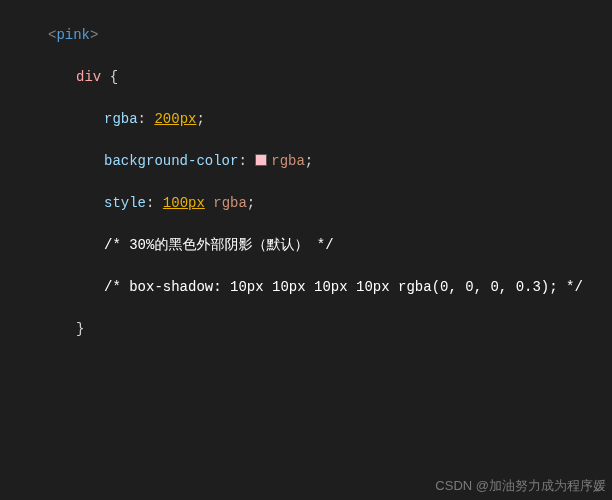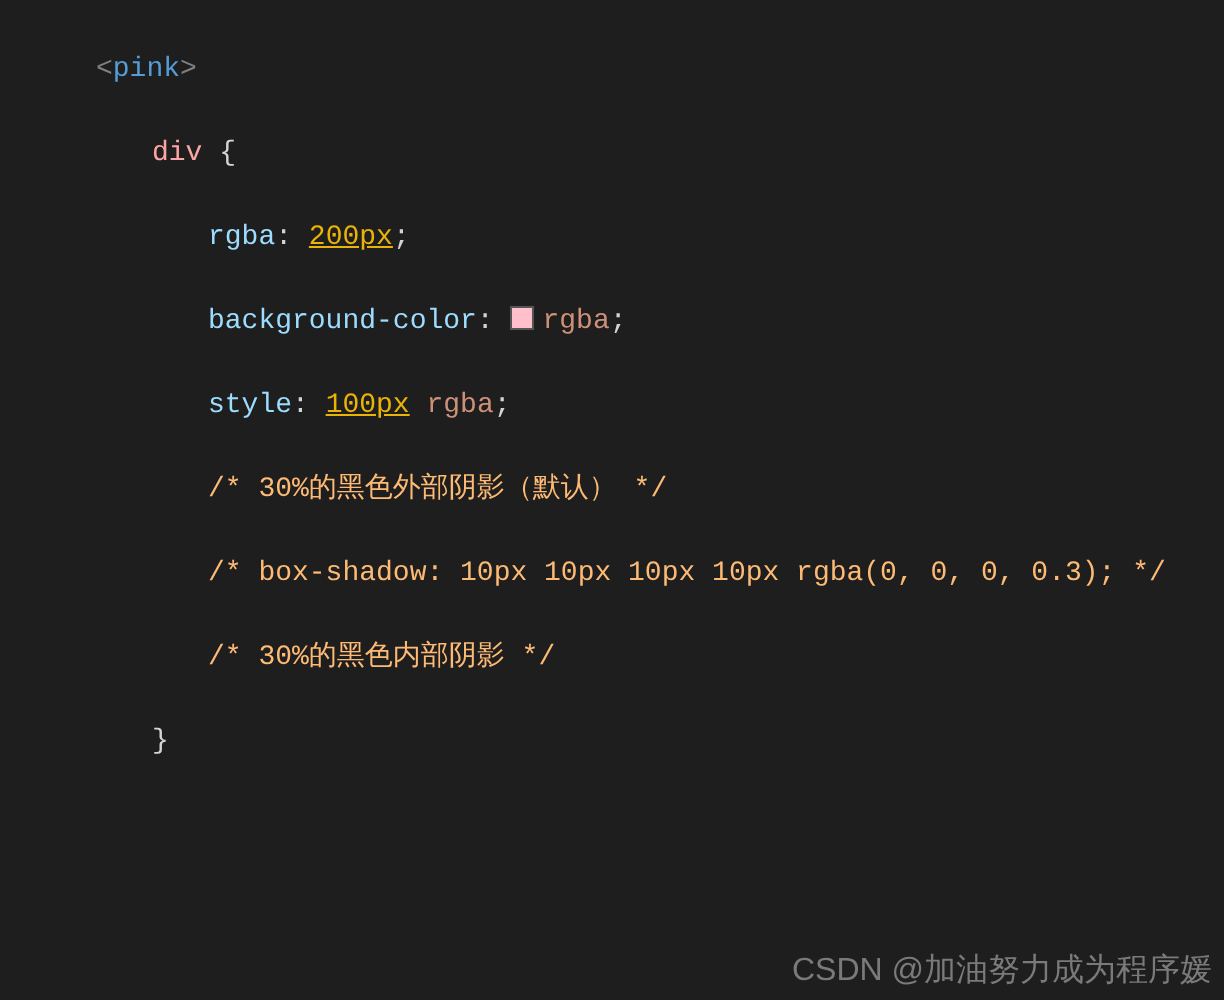--- a/index.html
+++ b/index.html
@@ -27,52 +27,51 @@
   .i3 { width: 84px; }
 
   .tag { color: #808080; }            
   .tagname { color: #569cd6; }        
   .sel { color: #fca5a5; }            
   .brace { color: #d4d4d4; }
   .prop { color: #9cdcfe; }           
   .punct { color: #d4d4d4; }
   .num { color: #eab308; text-decoration: underline; }
   .val { color: #ce9178; }           
-  .comment { color: #fdba74; }
+  .comment { color: #ffffff; }
 
   .swatch {
     display: inline-block;
     width: 12px; height: 12px;
     border: 1px solid #555;
     vertical-align: -1px;
     margin-right: 4px;
   }
   .swatch.pink { background: #ffc0cb; }
 
   .watermark {
     position: absolute;
     right: 6px;
     bottom: 4px;
-    font-size: 16px;
+    font-size: 13px;
     color: #7a7a7a;
     font-family: sans-serif;
   }
 </style>
 </head>
 <body>
 
 <div class="code-area">
 <span class="line"><span class="indent i1"></span><span class="tag">&lt;</span><span class="tagname">pink</span><span class="tag">&gt;</span></span>
 <span class="line"><span class="indent i2"></span><span class="sel">div</span> <span class="brace">{</span></span>
 <span class="line"><span class="indent i3"></span><span class="prop">rgba</span><span class="punct">: </span><span class="num">200px</span><span class="punct">;</span></span>
 <span class="line"><span class="indent i3"></span><span class="prop">background-color</span><span class="punct">: </span><span class="swatch pink"></span><span class="val">rgba</span><span class="punct">;</span></span>
 <span class="line"><span class="indent i3"></span><span class="prop">style</span><span class="punct">: </span><span class="num">100px</span> <span class="val">rgba</span><span class="punct">;</span></span>
 <span class="line"><span class="indent i3"></span><span class="comment">/* 30%的黑色外部阴影（默认） */</span></span>
 <span class="line"><span class="indent i3"></span><span class="comment">/* box-shadow: 10px 10px 10px 10px rgba(0, 0, 0, 0.3); */</span></span>
-<span class="line"><span class="indent i3"></span><span class="comment">/* 30%的黑色内部阴影 */</span></span>
 <span class="line"><span class="indent i2"></span><span class="brace">}</span></span>
 
 
 
 
 
 
 
 
 

